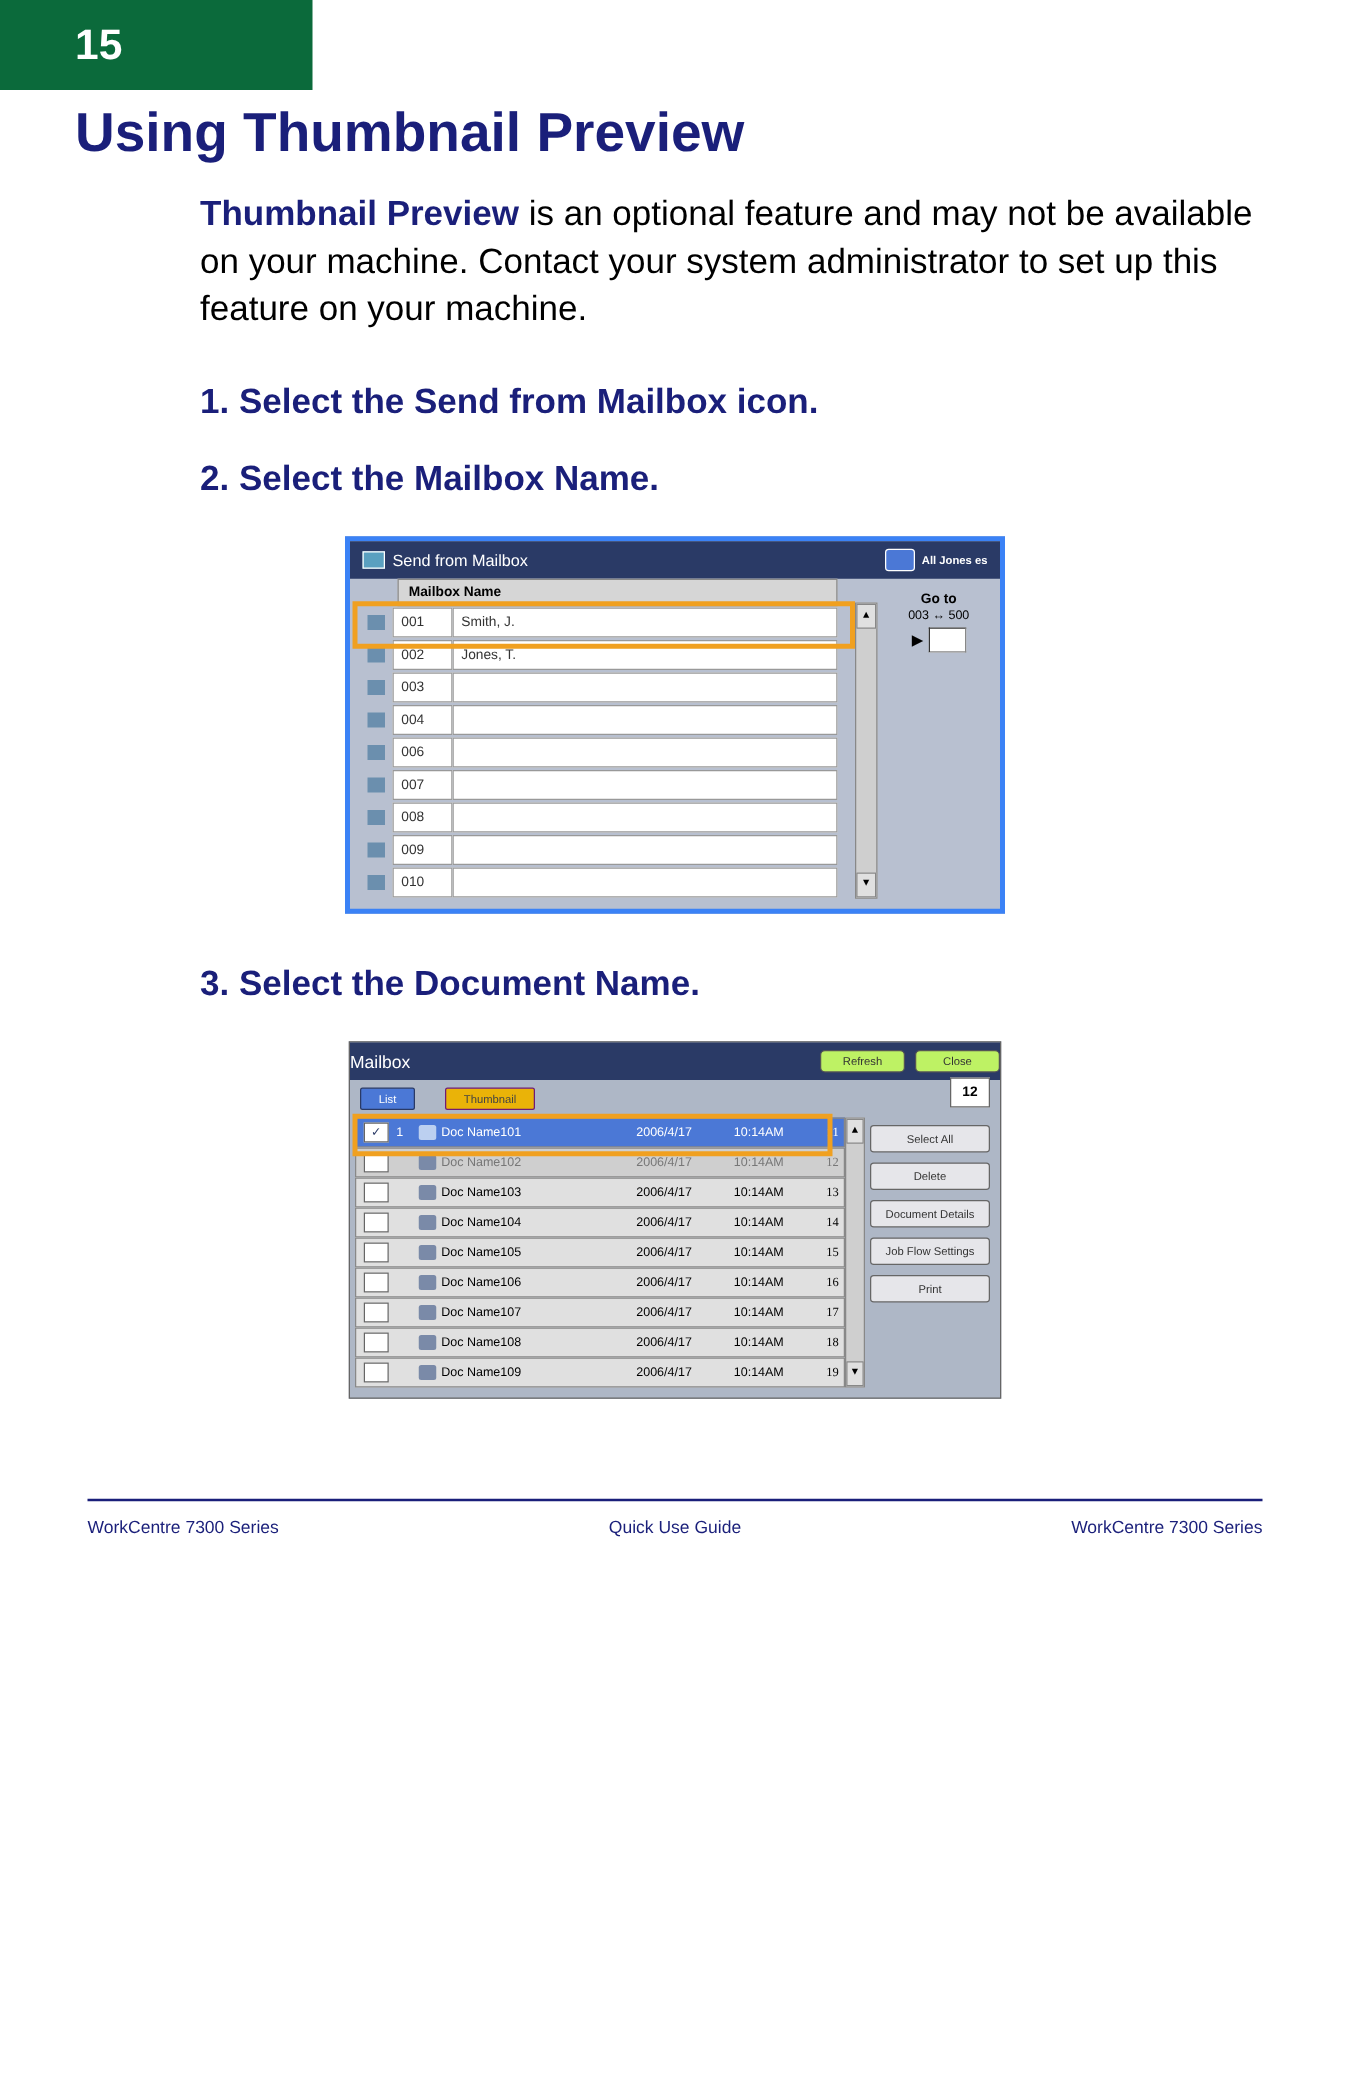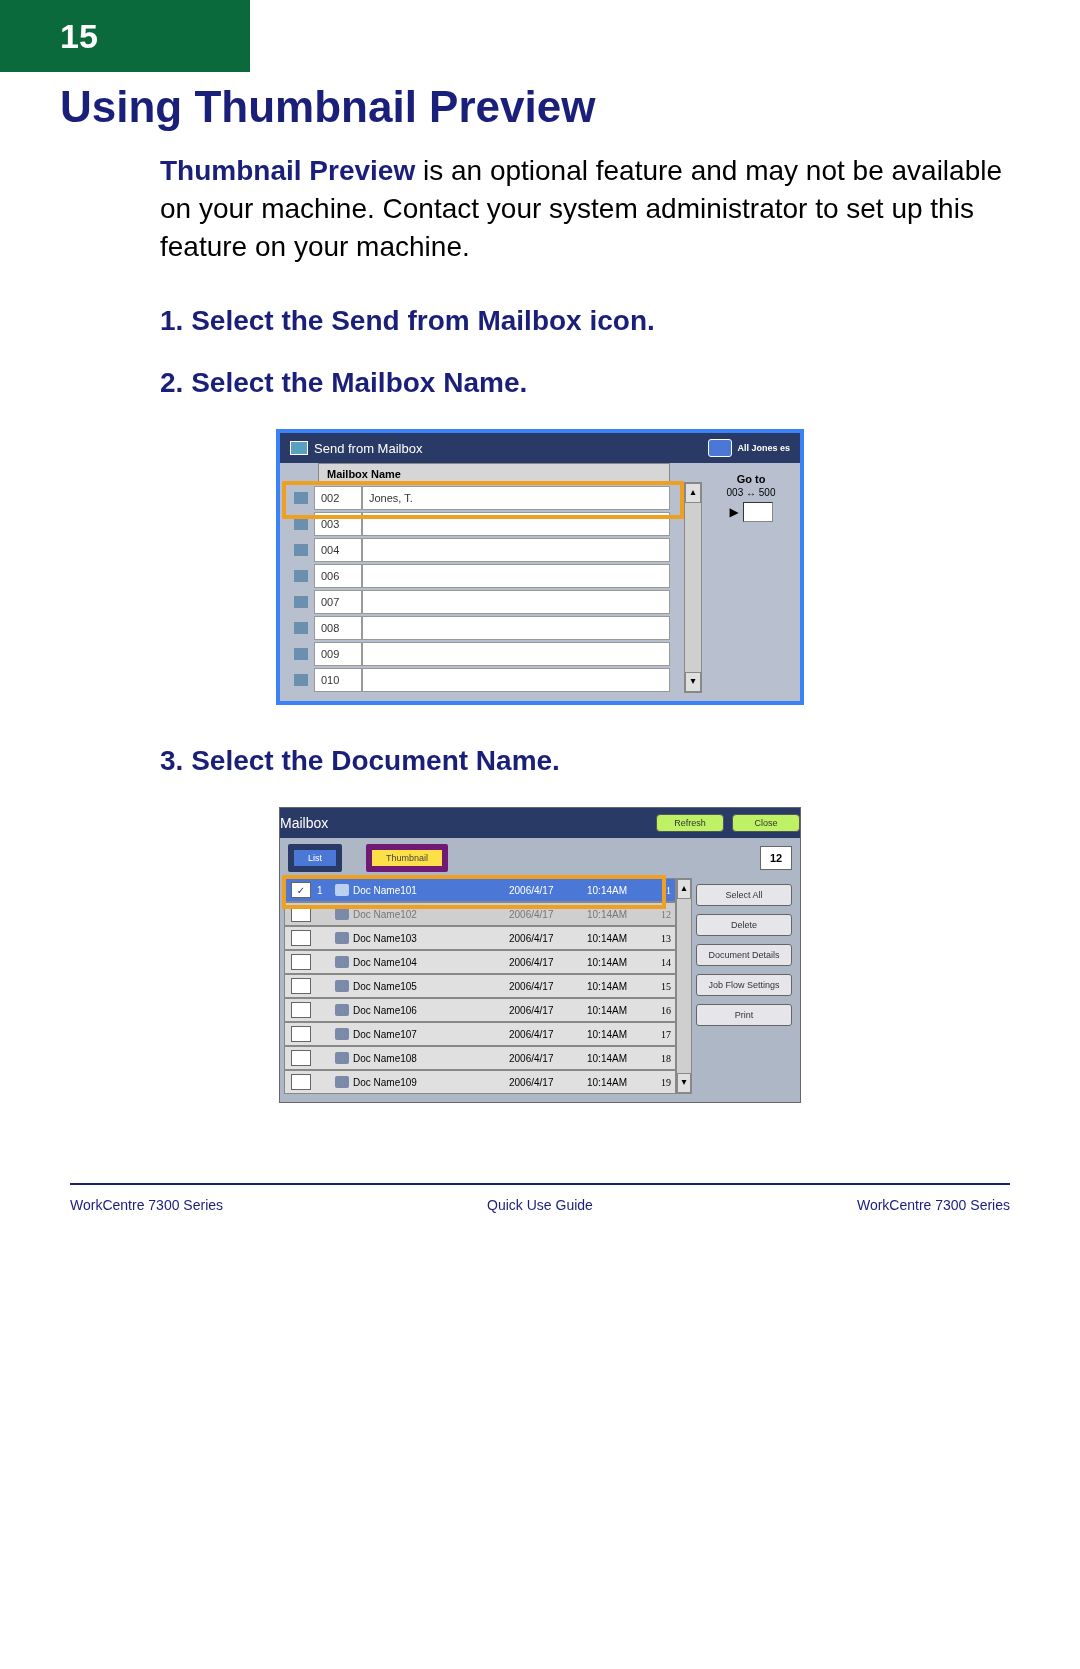--- a/index.html
+++ b/index.html
@@ -170,24 +170,24 @@
     font-size: 9px;
     padding: 3px 10px;
     text-align: center;
     min-width: 46px;
   }
   .shot2-tabs { display: flex; gap: 24px; padding: 6px 8px; }
   .tab {
     font-size: 9px;
     padding: 3px 14px;
     border-radius: 2px;
-    border: 6px solid #701a75;
+    border: 1px solid #701a75;
   }
   .tab.active { background: #4b78d6; color: #fff; border-color: #2a3a66; }
-  .tab.inactive { background: #fde047; color: #444; }
+  .tab.inactive { background: #eab308; color: #444; }
   .shot2-body { display: flex; padding: 0 4px 8px 4px; }
   .doc-wrap { flex: 1; position: relative; }
   .doc-highlight {
     position: absolute;
     border: 4px solid #f0a020;
     top: -3px; left: -2px; right: 10px; height: 26px;
     z-index: 10; pointer-events: none;
   }
   .doc-row {
     display: flex;
@@ -286,20 +286,25 @@
     <div class="all-svc">
       <div class="svc-icon"></div>
       <span>All Jones es</span>
     </div>
   </div>
   <div class="shot1-body">
     <div class="shot1-listwrap">
       <div class="mbox-header">Mailbox Name</div>
       <div class="mbox-highlight"></div>
       <div id="mbox-rows">
+          <div class="mbox-row">
+            <div class="folder-icon"></div>
+            <div class="cell num">001</div>
+            <div class="cell name">Smith, J.</div>
+          </div>
           <div class="mbox-row">
             <div class="folder-icon"></div>
             <div class="cell num">002</div>
             <div class="cell name">Jones, T.</div>
           </div>
           <div class="mbox-row">
             <div class="folder-icon"></div>
             <div class="cell num">003</div>
             <div class="cell name"></div>
           </div>

